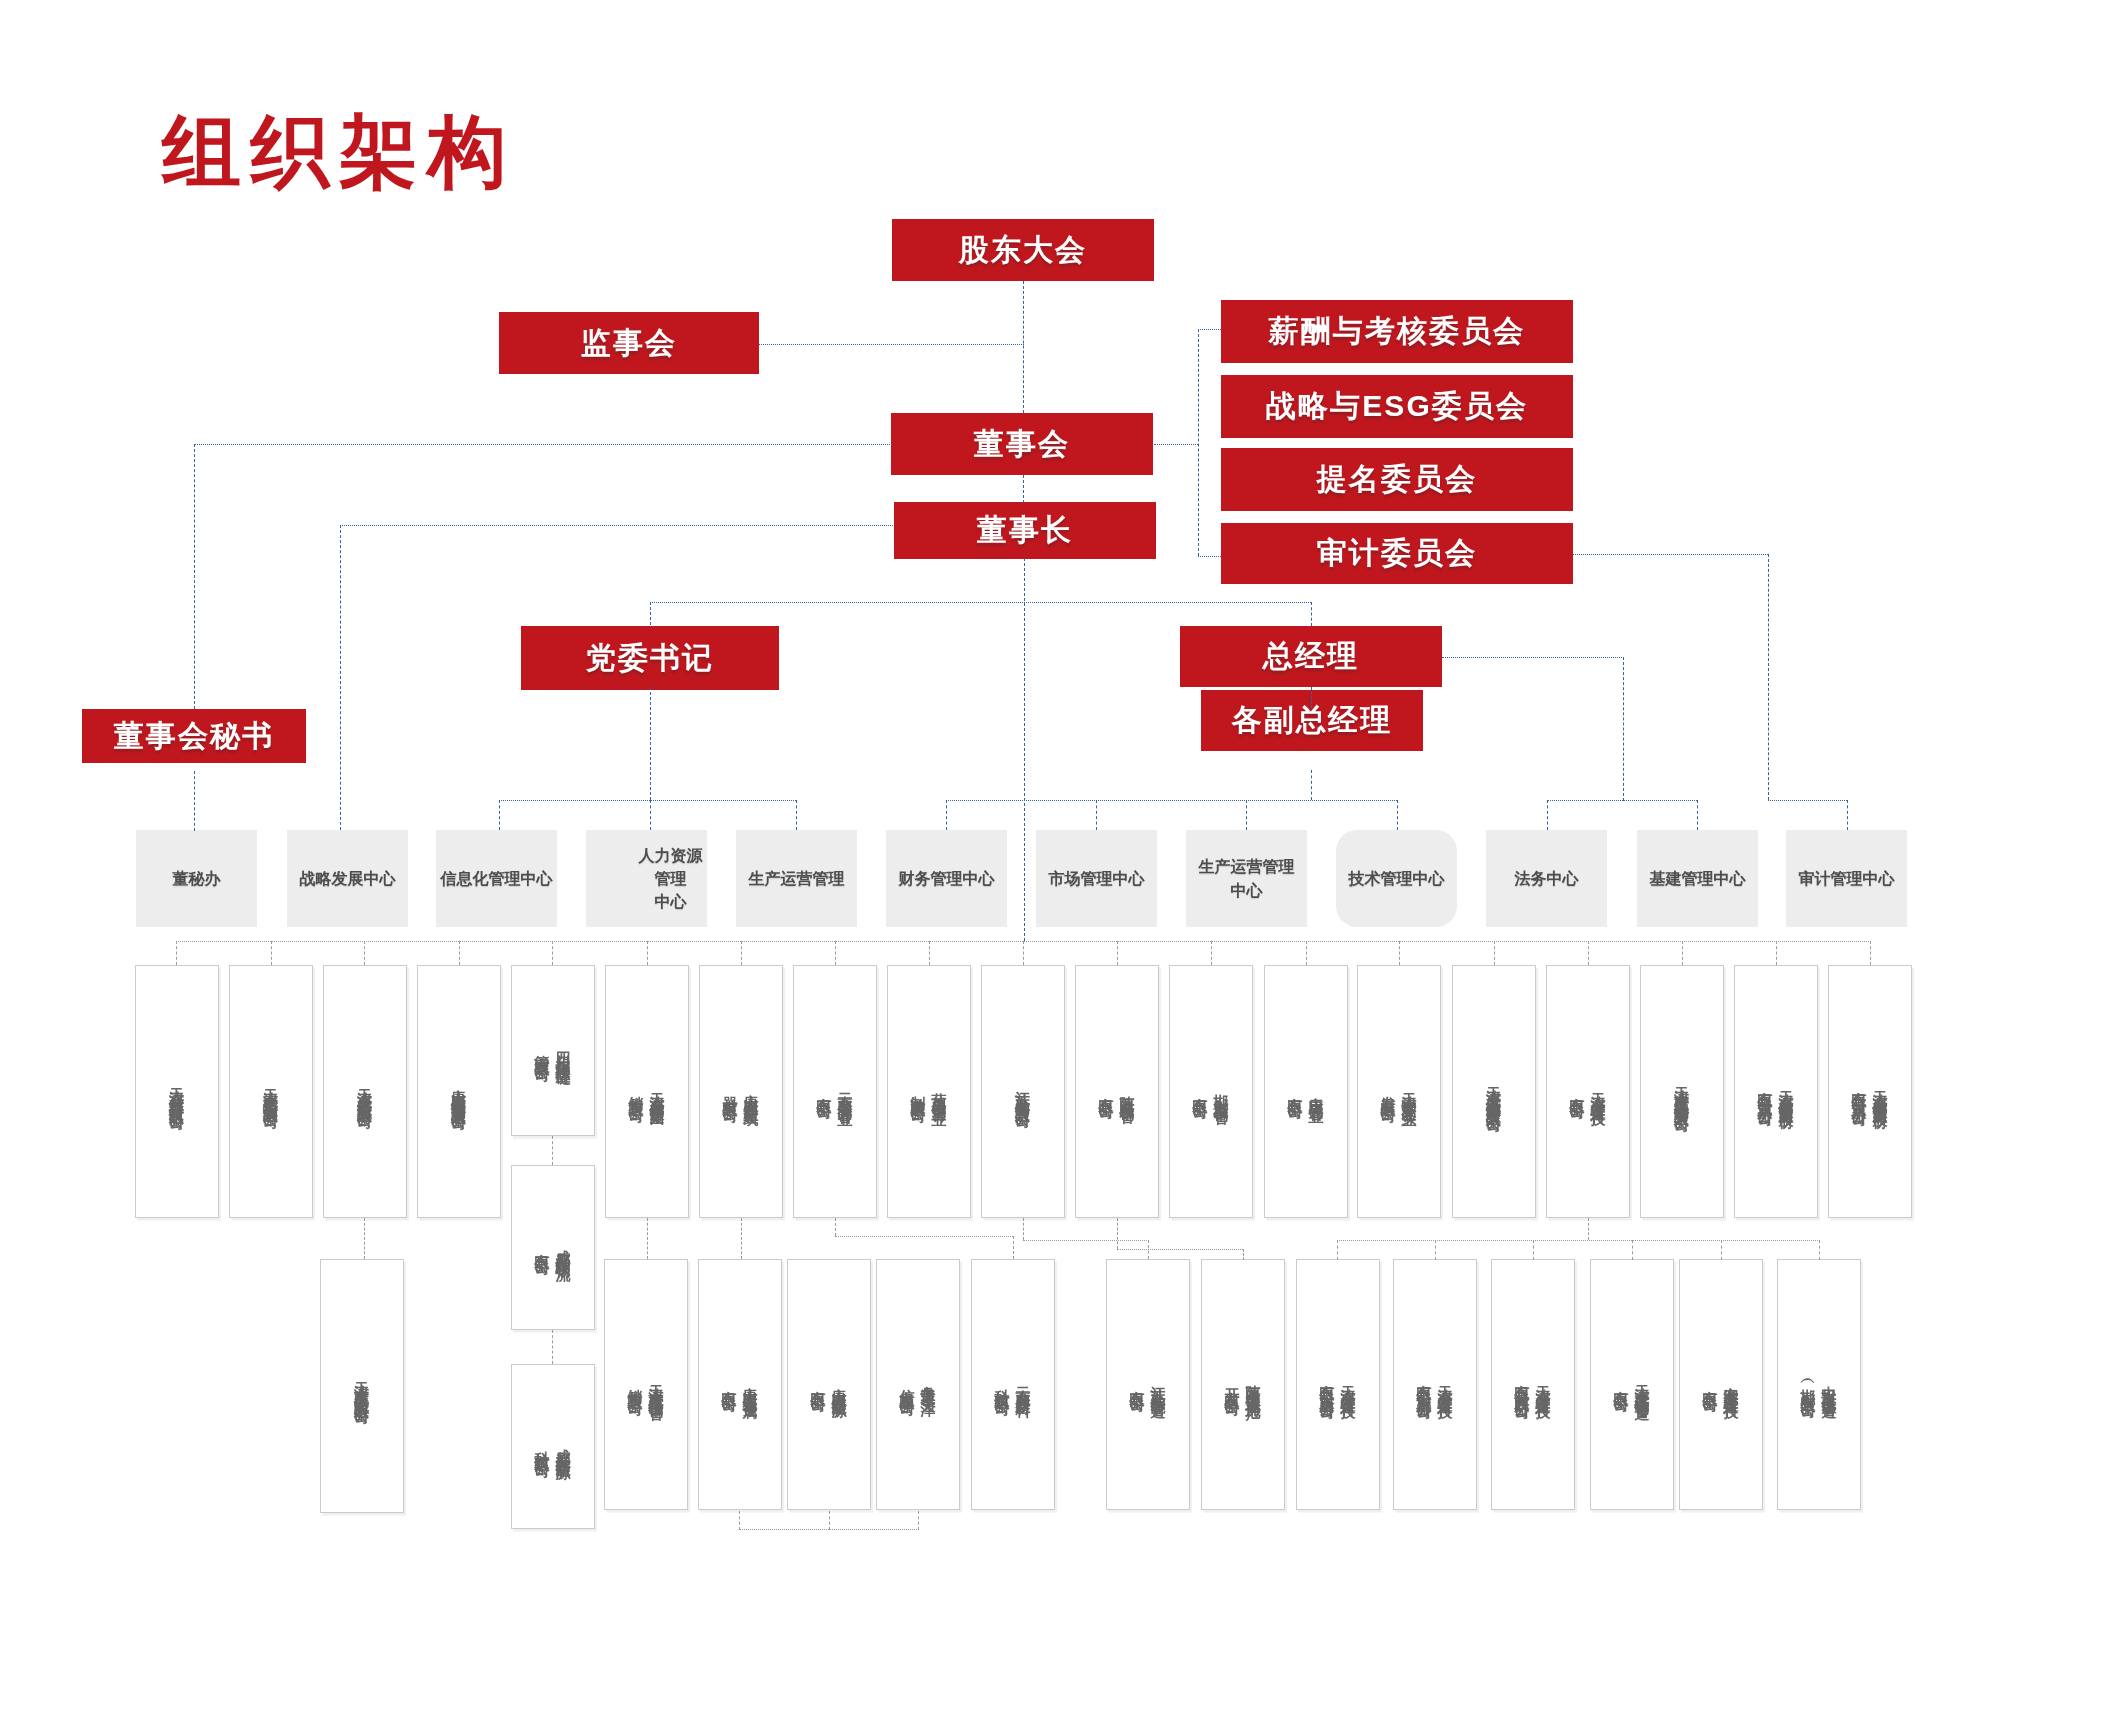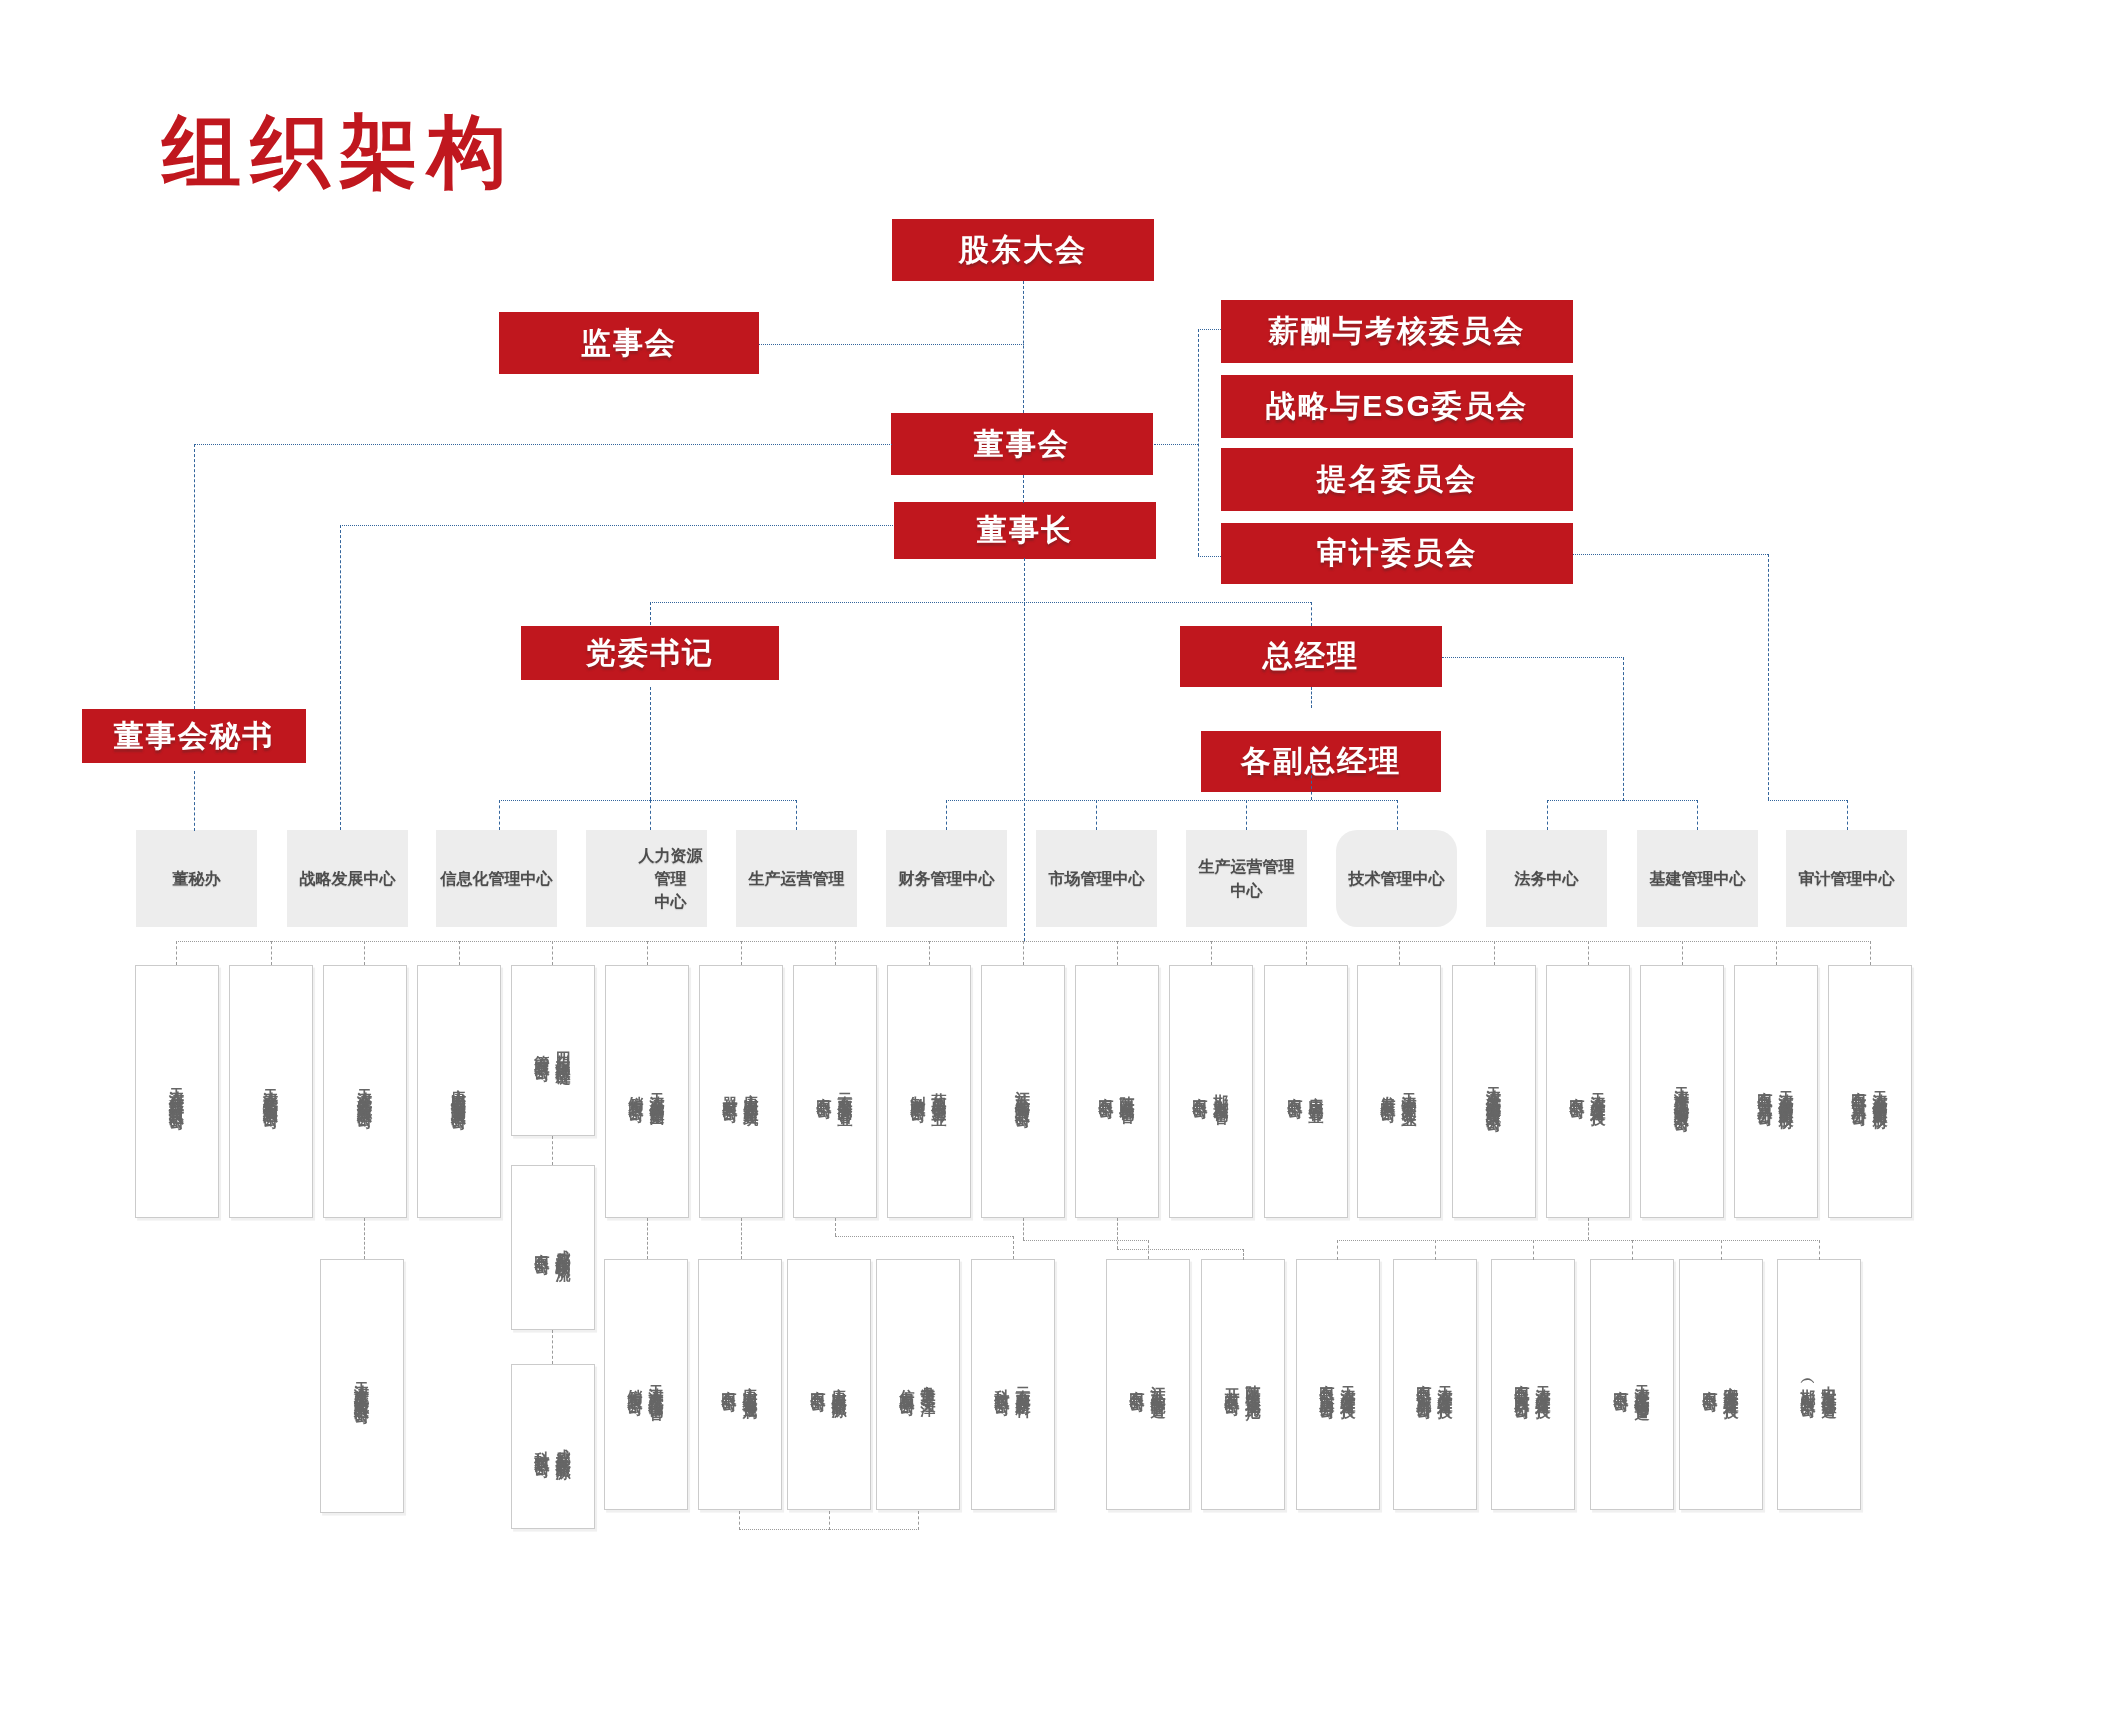--- a/index.html
+++ b/index.html
@@ -34,24 +34,24 @@
   <div class="abs red" style="left:892px;top:219px;width:262px;height:62px;">股东大会</div>
   <div class="abs red" style="left:499px;top:312px;width:260px;height:62px;">监事会</div>
 
   <div class="abs red" style="left:1221px;top:300px;width:352px;height:63px;">薪酬与考核委员会</div>
   <div class="abs red" style="left:1221px;top:375px;width:352px;height:63px;">战略与ESG委员会</div>
   <div class="abs red" style="left:1221px;top:448px;width:352px;height:63px;">提名委员会</div>
   <div class="abs red" style="left:1221px;top:523px;width:352px;height:61px;">审计委员会</div>
 
   <div class="abs red" style="left:891px;top:413px;width:262px;height:62px;">董事会</div>
   <div class="abs red" style="left:894px;top:502px;width:262px;height:57px;">董事长</div>
-  <div class="abs red" style="left:521px;top:626px;width:258px;height:54px;">党委书记</div>
+  <div class="abs red" style="left:521px;top:626px;width:258px;height:64px;">党委书记</div>
   <div class="abs red" style="left:1180px;top:626px;width:262px;height:61px;">总经理</div>
   <div class="abs red" style="left:82px;top:709px;width:224px;height:54px;">董事会秘书</div>
-  <div class="abs red" style="left:1201px;top:731px;width:240px;height:61px;">各副总经理</div>
+  <div class="abs red" style="left:1201px;top:690px;width:222px;height:61px;">各副总经理</div>
 
   <div class="abs dept" style="left:136px;top:830px;width:121px;height:97px;">董秘办</div>
   <div class="abs dept" style="left:287px;top:830px;width:121px;height:97px;">战略发展中心</div>
   <div class="abs dept" style="left:436px;top:830px;width:121px;height:97px;">信息化管理中心</div>
   <div class="abs dept" style="left:586px;top:830px;width:121px;height:97px;padding-left:48px;">人力资源管理
 中心</div>
   <div class="abs dept" style="left:736px;top:830px;width:121px;height:97px;">生产运营管理</div>
   <div class="abs dept" style="left:886px;top:830px;width:121px;height:97px;">财务管理中心</div>
   <div class="abs dept" style="left:1036px;top:830px;width:121px;height:97px;">市场管理中心</div>
   <div class="abs dept" style="left:1186px;top:830px;width:121px;height:97px;">生产运营管理

